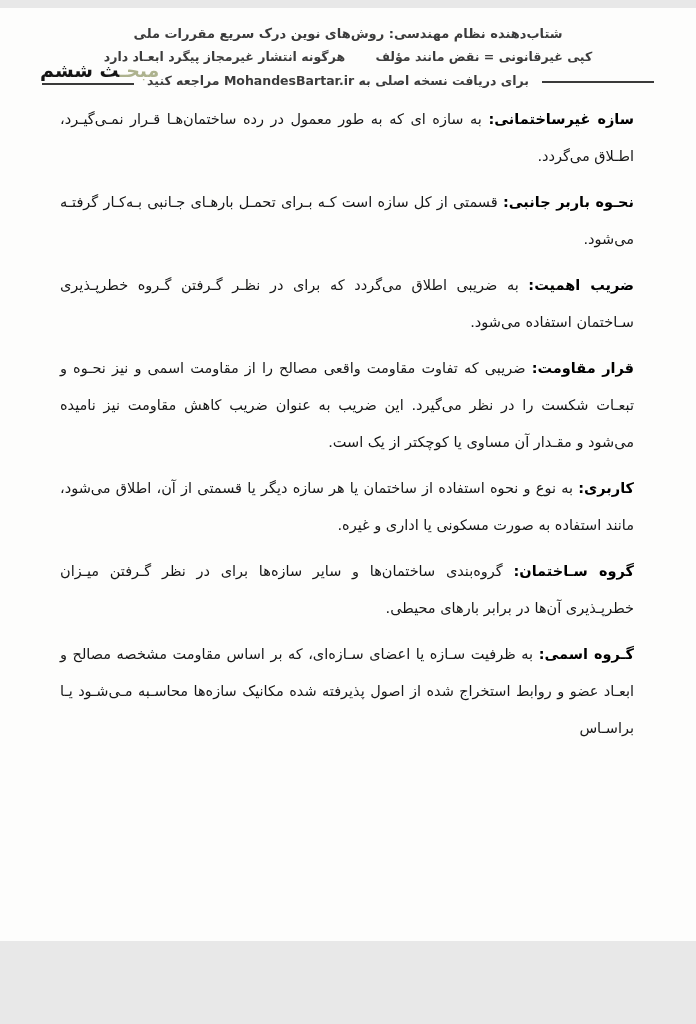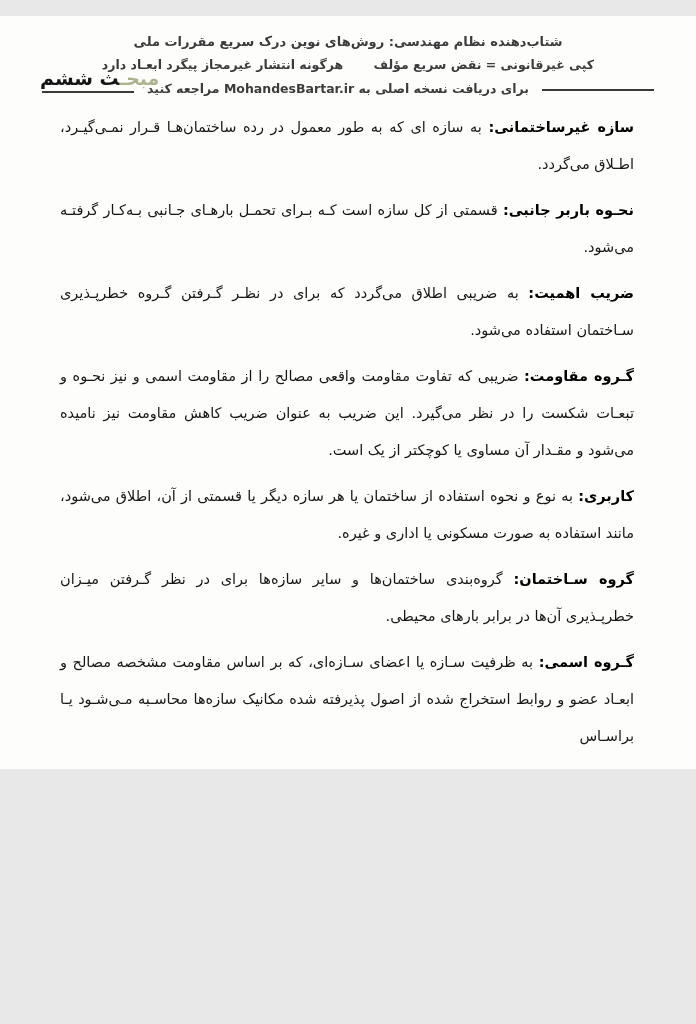--- a/index.html
+++ b/index.html
@@ -1,20 +1,20 @@
 <!DOCTYPE html>
 <html lang="fa"><head>
 <meta charset="utf-8">
 <style>
   * { margin:0; padding:0; box-sizing:border-box; }
   html,body { background:#e8e8e8; }
   .page {
     position:relative;
-    width:696px; height:753px;
-    margin:16px auto;
+    width:696px; height:933px;
+    margin:8px auto;
     background:#fdfdfc;
     font-family:"DejaVu Sans", sans-serif;
     overflow:hidden;
   }
   
   .hdr {
     padding-top:18px;
     text-align:center;
     direction:rtl;
     color:#3c3c3c;
@@ -66,37 +66,37 @@
   }
 </style>
 </head>
 <body>
 
 <div class="page">
 
   <header class="hdr">
     <div class="hdr-line1">شتاب‌دهنده نظام مهندسی: روش‌های نوین درک سریع مقررات ملی</div>
     <div class="hdr-line2">
-      <span class="seg">کپی غیرقانونی = نقض سریع مؤلف</span>
+      <span class="seg">کپی غیرقانونی = نقض مانند مؤلف</span>
       <span class="seg">هرگونه انتشار غیرمجاز پیگرد ابعـاد دارد</span>
     </div>
     <div class="hdr-line3">
       <span class="rule rule-l"></span>
       <span class="src">برای دریافت نسخه اصلی به MohandesBartar.ir مراجعه کنید</span>
       <span class="rule rule-r"></span>
     </div>
   </header>
 
   <div class="chapter-stamp"><span class="faded">مبحـ</span><span class="dark">ث ششم</span></div>
 
   <main class="body">
     <p class="def"><b>سازه غیرساختمانی:</b> <span>به سازه ای که به طور معمول در رده ساختمان‌هـا قـرار نمـی‌گیـرد، اطـلاق می‌گردد.</span></p>
     <p class="def"><b>نحـوه باربر جانبی:</b> <span>قسمتی از کل سازه است کـه بـرای تحمـل بارهـای جـانبی بـه‌کـار گرفتـه می‌شود.</span></p>
     <p class="def"><b>ضریب اهمیت:</b> <span>به ضریبی اطلاق می‌گردد که برای در نظـر گـرفتن گـروه خطرپـذیری سـاختمان استفاده می‌شود.</span></p>
-    <p class="def"><b>گـروه مقاومت:</b> <span>ضریبی که تفاوت مقاومت واقعی مصالح را از مقاومت اسمی و نیز نحـوه و تبعـات شکست را در نظر می‌گیرد. این ضریب به عنوان ضریب کاهش مقاومت نیز نامیده می‌شود و مقـدار آن مساوی یا کوچکتر از یک است.</span></p>
+    <p class="def"><b>قرار مقاومت:</b> <span>ضریبی که تفاوت مقاومت واقعی مصالح را از مقاومت اسمی و نیز نحـوه و تبعـات شکست را در نظر می‌گیرد. این ضریب به عنوان ضریب کاهش مقاومت نیز نامیده می‌شود و مقـدار آن مساوی یا کوچکتر از یک است.</span></p>
     <p class="def"><b>کاربری:</b> <span>به نوع و نحوه استفاده از ساختمان یا هر سازه دیگر یا قسمتی از آن، اطلاق می‌شود، مانند استفاده به صورت مسکونی یا اداری و غیره.</span></p>
     <p class="def"><b>گروه سـاختمان:</b> <span>گروه‌بندی ساختمان‌ها و سایر سازه‌ها برای در نظر گـرفتن میـزان خطرپـذیری آن‌ها در برابر بارهای محیطی.</span></p>
     <p class="def"><b>گـروه اسمی:</b> <span>به ظرفیت سـازه یا اعضای سـازه‌ای، که بر اساس مقاومت مشخصه مصالح و ابعـاد عضو و روابط استخراج شده از اصول پذیرفته شده مکانیک سازه‌ها محاسـبه مـی‌شـود یـا براسـاس</span></p>
   </main>
 
   <div class="footer-rule"></div>
   <div class="page-num">۲</div>
 
 </div>
 

